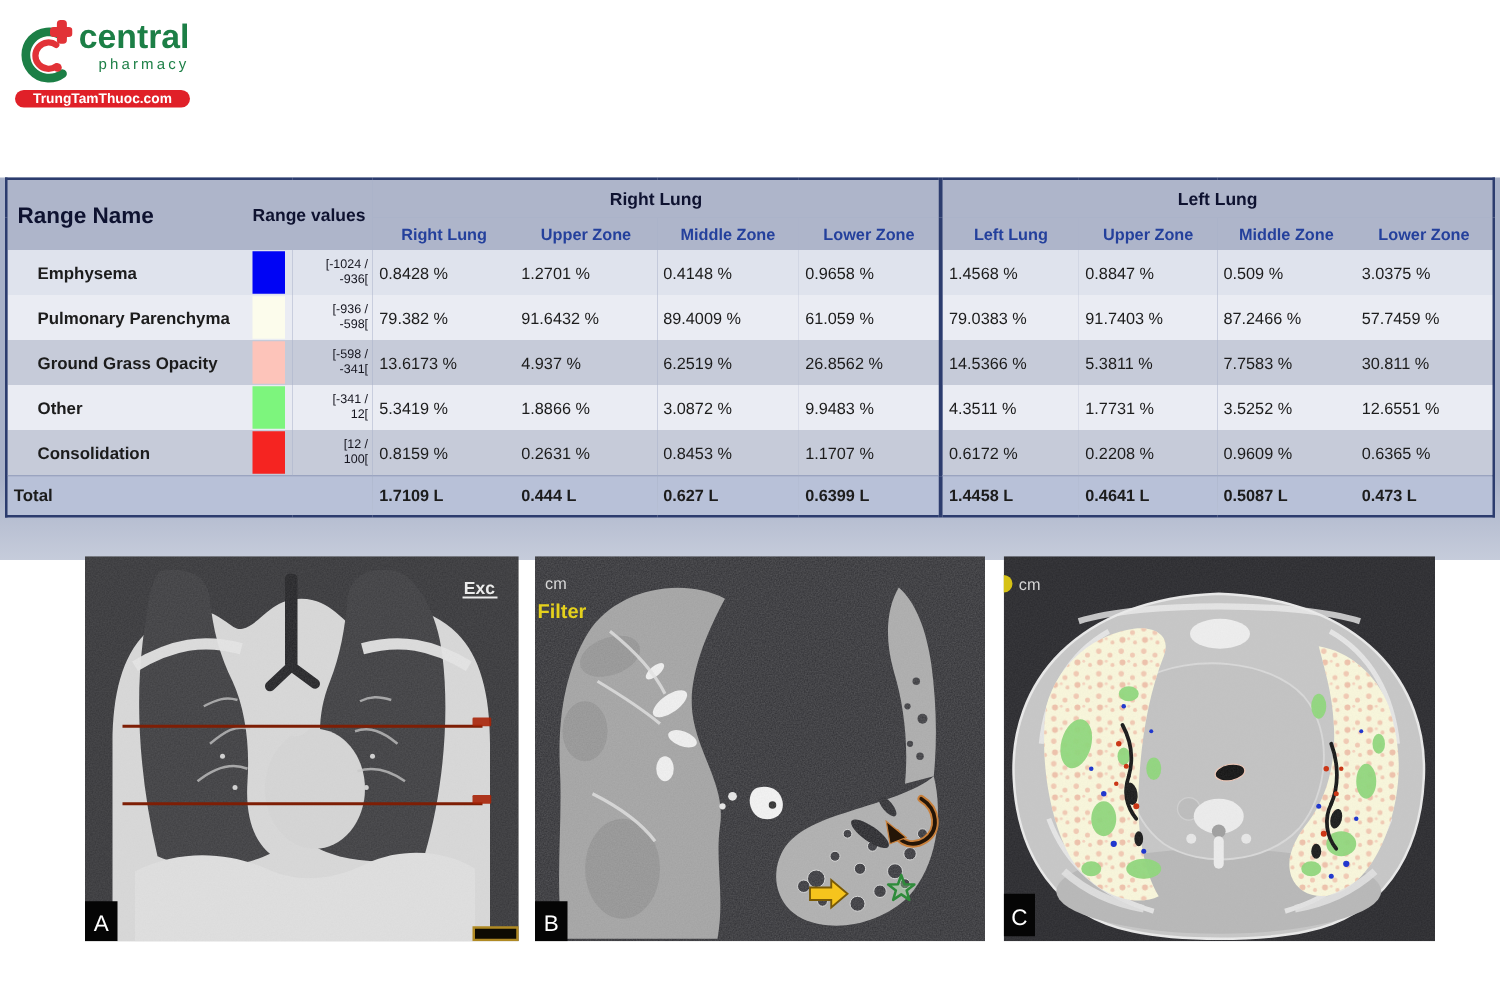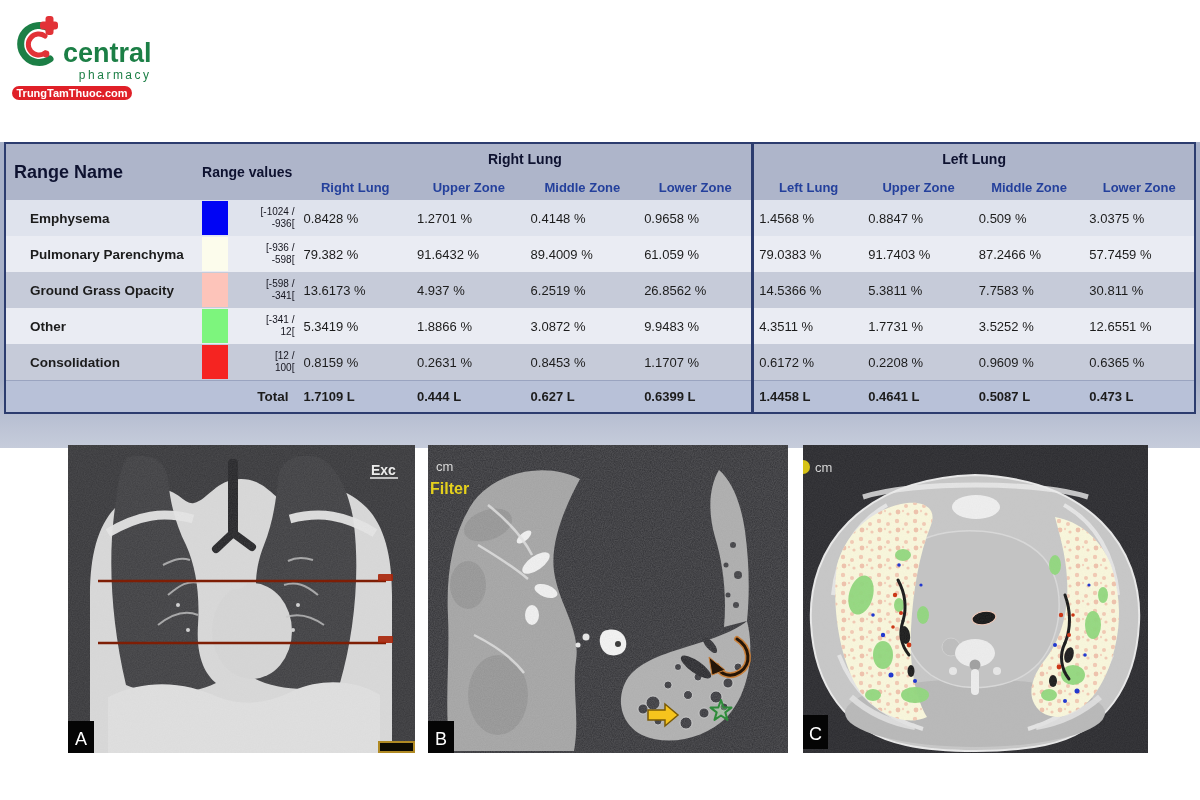--- a/index.html
+++ b/index.html
@@ -3,46 +3,46 @@
 <meta charset="utf-8">
 <style>
   html,body{margin:0;padding:0;}
   body{
     width:1200px;height:800px;position:relative;background:#ffffff;
     font-family:"Liberation Sans", sans-serif;overflow:hidden;
   }
   
   .logo{position:absolute;left:12px;top:16px;}
   .logo-row{display:flex;align-items:flex-start;}
-  .brand-text{margin-left:5px;margin-top:24px;}
+  .brand-text{margin-left:5px;margin-top:0;}
   .brand-name{color:#1c7f46;font-weight:bold;font-size:27px;line-height:1;}
   .brand-tag{color:#1c7f46;font-size:12px;letter-spacing:2.5px;margin-top:1px;text-align:right;}
   .badge{margin-top:4px;background:#e02028;color:#fff;font-weight:bold;font-size:11px;
-         border-radius:9px;text-align:center;width:120px;padding:1px 0;cursor:pointer;}
+         border-radius:9px;text-align:center;width:140px;padding:1px 0;cursor:pointer;}
   
   .band{position:absolute;left:0;top:142px;width:1200px;height:306px;
         background:linear-gradient(180deg,#a8b1c8 0%,#a8b1c8 78%,#c6ccdb 100%);}
   table.lung{position:absolute;left:4px;top:0;width:1192px;border-collapse:collapse;
         border:2px solid #2c3c6e;font-size:13px;color:#1c1c1c;table-layout:fixed;}
   th,td{padding:0 5px;overflow:hidden;}
   thead th{background:#aeb5ca;}
   .gh{color:#0e1230;font-size:14px;font-weight:bold;text-align:center;height:30px;}
   .rn{text-align:left;font-size:18px;color:#0e1230;padding-left:8px;}
   .rv{text-align:center;font-size:14px;color:#0e1230;line-height:1.15;}
   .sh{color:#24409c;font-size:13px;font-weight:bold;text-align:center;height:26px;}
   tr.datarow td{height:36px;}
   .r0 td{background:#dfe3ed;} .r1 td{background:#eaecf3;} .r2 td{background:#c6cbd9;}
   .r3 td{background:#eaecf3;} .r4 td{background:#c6cbd9;}
   .name-cell{font-weight:bold;padding-left:24px;white-space:nowrap;font-size:13.5px;}
   .swatch{width:26px;height:34px;margin:1px auto;}
   .range-cell{text-align:right;font-size:10px;line-height:1.2;padding-right:4px;color:#15151f;}
   .val{text-align:left;}
   .dv{border-left:3px solid #2c3c6e;}
   tr.total-row td{background:#b8c1d8;font-weight:bold;height:31px;border-top:1px solid #9aa4c0;}
-  .total-label{text-align:right;padding-right:10px;font-size:13.5px;}
+  .total-label{text-align:left;padding-right:10px;font-size:13.5px;}
   
   .panel{position:absolute;top:445px;}
   .panel svg{display:block;}
   #panel-a{left:68px;} #panel-b{left:428px;} #panel-c{left:803px;}
 </style>
 </head>
 <body>
 
 <div class="logo">
   <div class="logo-row">

